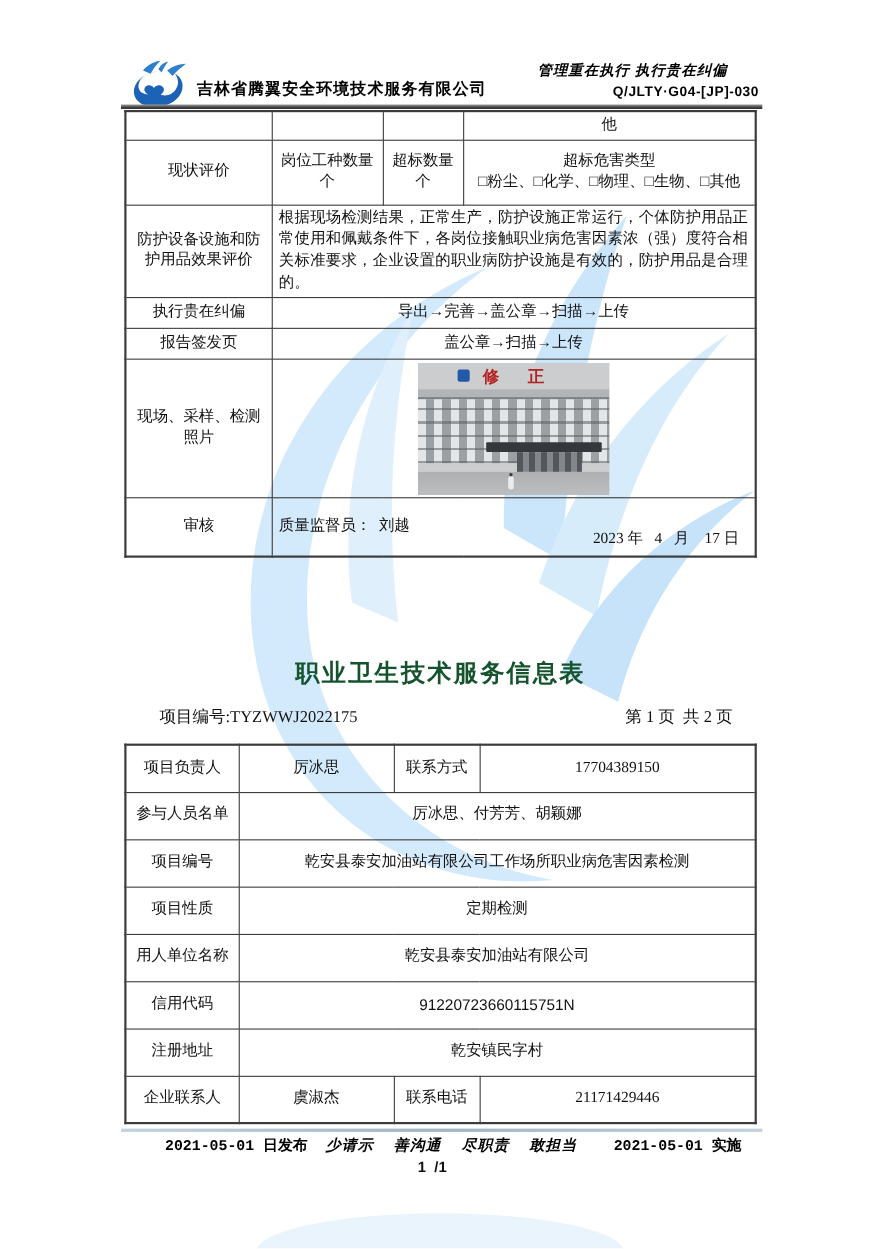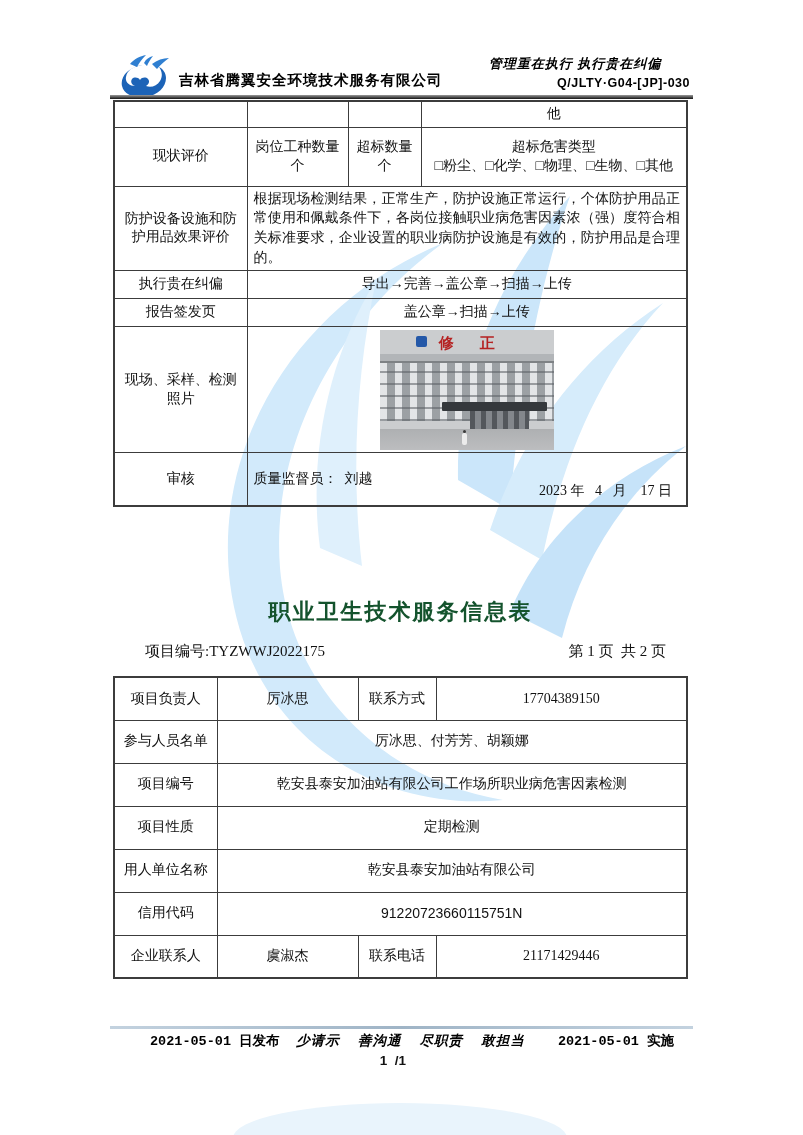--- a/index.html
+++ b/index.html
@@ -224,20 +224,24 @@
     </tr>
     <tr style="height:43px">
       <td class="c">用人单位名称</td>
       <td colspan="3" class="c">乾安县泰安加油站有限公司</td>
     </tr>
     <tr style="height:43px">
       <td class="c">信用代码</td>
       <td colspan="3" class="c" style="font-family:'Liberation Sans','DejaVu Sans',sans-serif;">91220723660115751N</td>
     </tr>
     <tr style="height:43px">
+      <td class="c">注册地址</td>
+      <td colspan="3" class="c">乾安镇民字村</td>
+    </tr>
+    <tr style="height:43px">
       <td class="c">企业联系人</td>
       <td class="c">虞淑杰</td>
       <td class="c">联系电话</td>
       <td class="c">21171429446</td>
     </tr>
   </tbody>
     </table>
 
   <div class="ftr-rule"></div>
   <div class="ftr">

